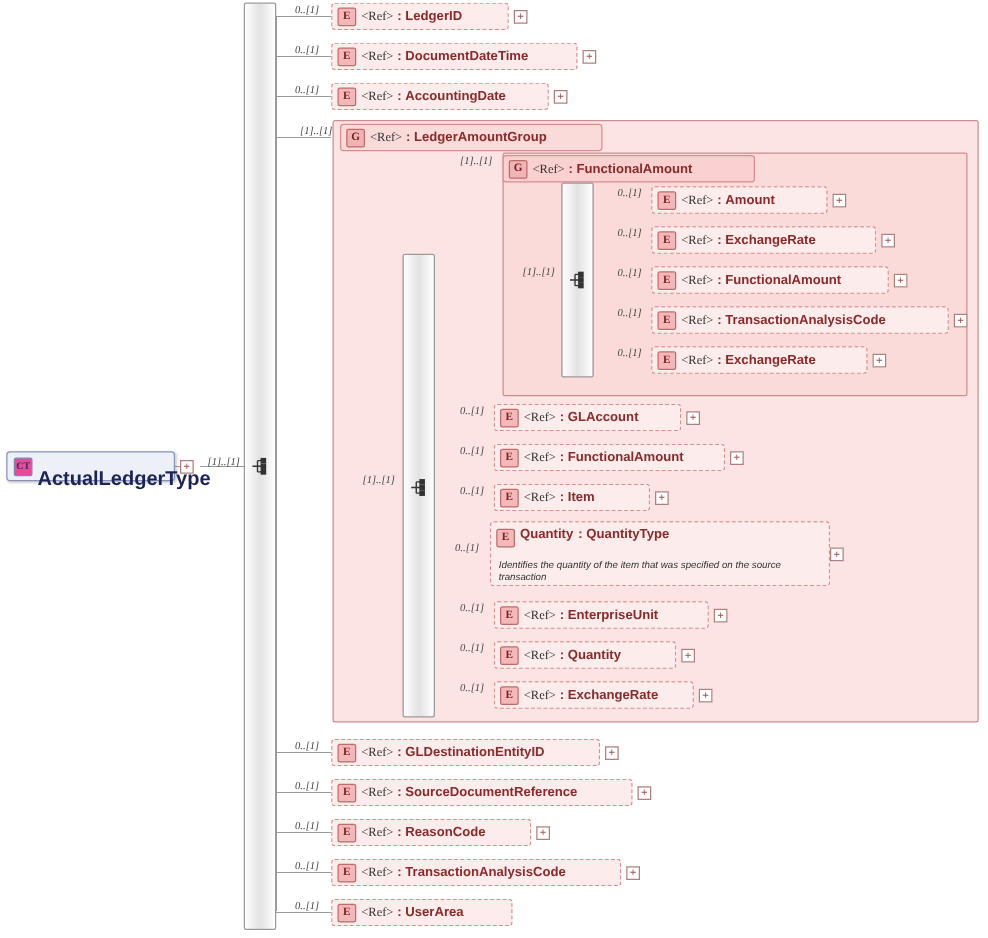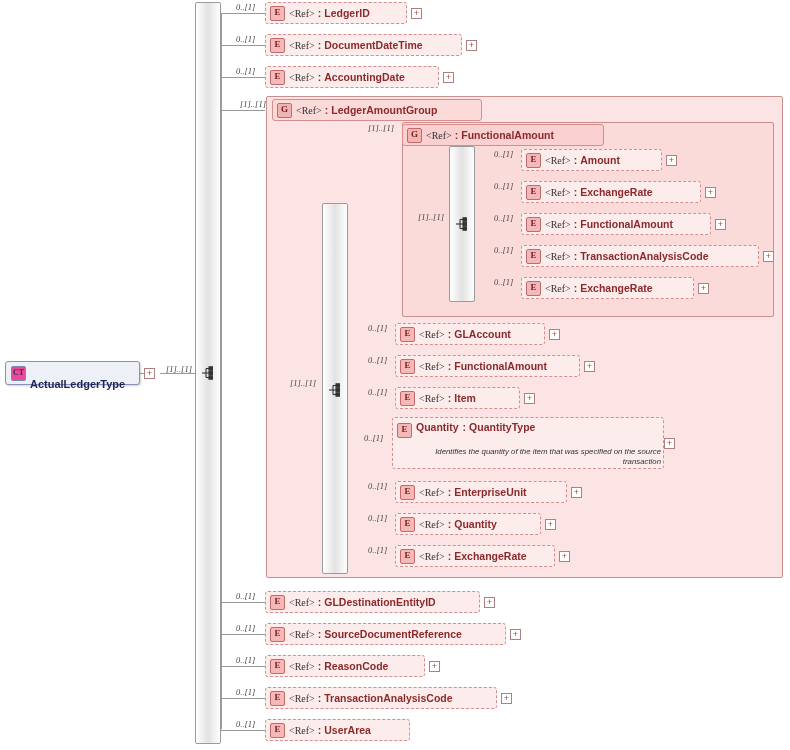--- a/index.html
+++ b/index.html
@@ -145,35 +145,34 @@
     display: flex;
     align-items: center;
     background: #eef0f8;
     border: 1px solid #8a92b8;
     border-radius: 3px;
     height: 24px;
     padding: 0 5px;
     box-shadow: 1px 1px 2px rgba(0,0,0,0.18);
   }
   .root .rname {
-    font-size: 11px;
+    font-size: 16px;
     font-weight: bold;
     color: #1b2456;
     font-family: "Liberation Sans", sans-serif;
     margin-top: 22px;
   }
   .anno {
     position: absolute;
     font-size: 7.8px;
     font-style: italic;
     color: #333;
     font-family: "Liberation Sans", sans-serif;
     line-height: 10px;
     white-space: pre-line;
-    text-align: right;
   }
 </style>
 </head>
 <body>
 
 <div id="canvas">
 
   <svg class="lines">
     <g stroke="#999" stroke-width="1" fill="none" shape-rendering="crispEdges">
 

